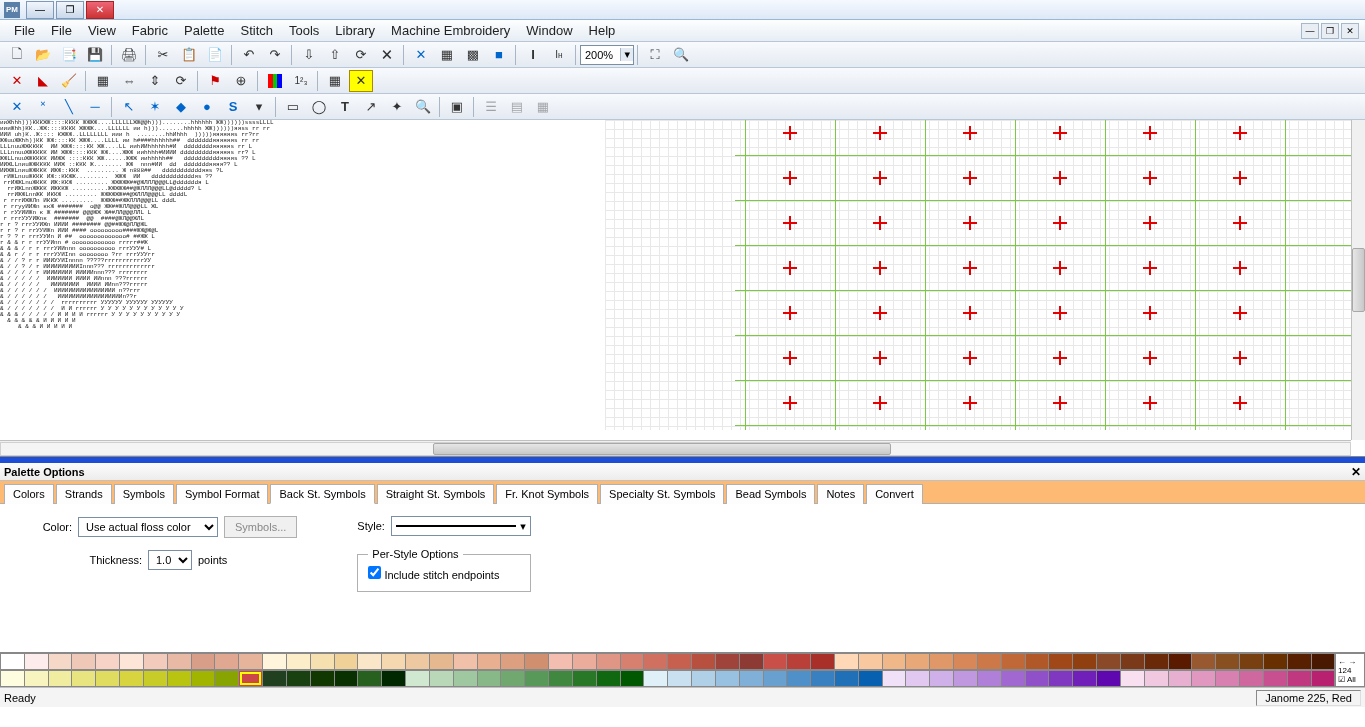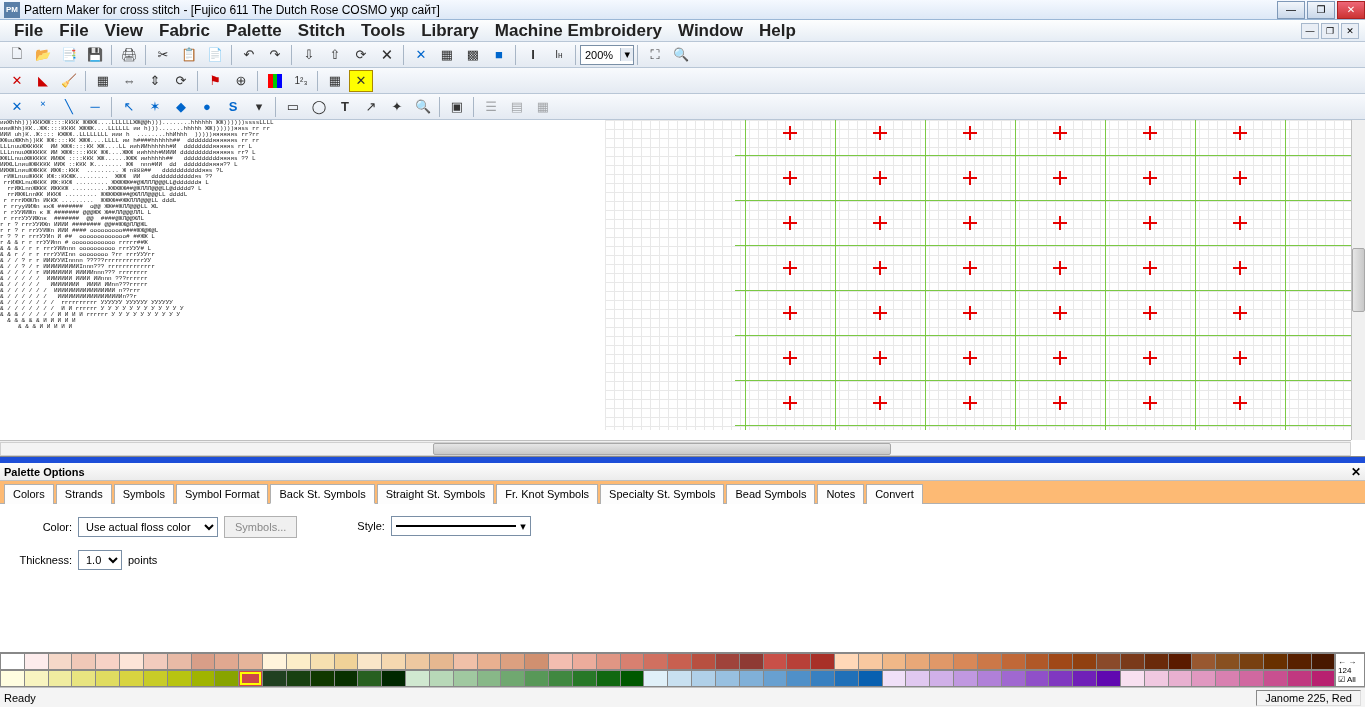--- a/index.html
+++ b/index.html
@@ -7,21 +7,21 @@
 
 .titlebar { height: 20px; background: linear-gradient(#f5f9ff,#dde8f6); display: flex; align-items: center; border-bottom: 1px solid #9bb7d6; padding-left: 4px; }
 .titlebar .app-icon { width: 16px; height: 16px; background: #5a7fa8; margin-right: 4px; display: inline-flex; align-items: center; justify-content: center; color: #fff; font-size: 8px; font-weight: bold; }
 .titlebar .title { flex: 1; color: #000; font-size: 12px; }
 .titlebar .winbtns { display: flex; }
 .titlebar .winbtn { width: 28px; height: 18px; margin-left: 2px; background: linear-gradient(#f2f6fb,#cad8ea); border: 1px solid #7f99b8; display: flex; align-items: center; justify-content: center; font-size: 10px; }
 .titlebar .winbtn.close { background: linear-gradient(#e67,#c33); color: #fff; border-color: #a22; }
 
 .menubar { height: 22px; background: linear-gradient(#fdfefe,#e6edf5); border-bottom: 1px solid #b8c6d6; display: flex; align-items: center; padding: 0 6px; justify-content: space-between; }
 .menubar .menus { display: flex; }
-.menubar .menu { padding: 2px 8px; font-size: 17px; color: #222; cursor: default; font-weight: bold; }
+.menubar .menu { padding: 2px 8px; font-size: 13px; color: #222; cursor: default; }
 .menubar .mdibtns { display: flex; }
 .menubar .mdibtn { width: 18px; height: 16px; margin-left: 2px; background: #e9eef5; border: 1px solid #a7b8cc; display: flex; align-items: center; justify-content: center; font-size: 9px; }
 
 .toolbar { height: 26px; background: linear-gradient(#f8fafd,#e4eaf2); border-bottom: 1px solid #b8c6d6; display: flex; align-items: center; padding: 0 4px; }
 .tbtn { width: 24px; height: 22px; display: flex; align-items: center; justify-content: center; border: 1px solid transparent; margin: 0 1px; font-size: 13px; color: #333; }
 .tsep { width: 2px; height: 20px; border-left: 1px solid #a8b6c6; margin: 0 3px; }
 .zoom-select { height: 20px; width: 54px; font-size: 11px; border: 1px solid #7a8fa6; background: #fff; padding-left: 4px; display: flex; align-items: center; justify-content: space-between; }
 .zoom-select::after { content: "▾"; padding: 0 3px; background: #e4eaf2; border-left: 1px solid #a8b6c6; }
 
 .workspace { height: 337px; position: relative; background: #fff; display: flex; }
@@ -45,21 +45,21 @@
 .vscroll .vthumb { position: absolute; top: 40%; height: 20%; left: 0; right: 0; background: linear-gradient(90deg,#e6e6e6,#c8c8c8); border: 1px solid #a8a8a8; border-radius: 2px; }
 
 .palopts { border-top: 6px solid #1d4ed8; }
 .palopts-header { height: 18px; background: linear-gradient(#fdfdfd,#ececec); border-bottom: 1px solid #c0c0c0; display: flex; align-items: center; justify-content: space-between; padding: 0 4px; font-weight: bold; font-size: 11px; }
 .palopts-header .x { font-size: 12px; font-weight: bold; cursor: default; }
 .tabs { display: flex; padding: 2px 4px 0 4px; border-bottom: 1px solid #b0b0b0; background: #fdba74; }
 .tab { padding: 3px 8px; border: 1px solid #b0b0b0; border-bottom: none; margin-right: 2px; background: #fdfdfd; font-size: 11px; position: relative; top: 1px; }
 .tab.active { background: #fff; font-weight: normal; border-bottom: 1px solid #fff; }
 .palbody { height: 148px; padding: 12px 16px; display: flex; gap: 60px; background: #fff; }
 .col { display: flex; flex-direction: column; gap: 12px; }
-.row { display: flex; align-items: center; gap: 6px; }
+.row { display: flex; align-items: center; gap: 6px; justify-content: center; }
 .lbl { width: 56px; text-align: right; font-size: 11px; }
 select, input[type=text] { font-size: 11px; height: 20px; border: 1px solid #7a8fa6; padding: 0 3px; background: #fff; }
 .select-btn { height: 22px; padding: 0 10px; border: 1px solid #b0b0b0; background: #f0f0f0; color: #888; font-size: 11px; }
 .sample { width: 198px; height: 22px; border: 1px inset #999; display: flex; align-items: center; padding: 0 4px; }
 .sample .line { flex: 1; height: 1px; background: #d4001a; }
 .style-sel { width: 140px; height: 20px; border: 1px solid #7a8fa6; display: flex; align-items: center; padding: 0 4px; }
 .style-sel .sline { flex: 1; height: 2px; background: #000; }
 .style-sel::after { content: "▾"; padding-left: 4px; }
 fieldset { border: 1px solid #b0b0b0; padding: 6px 10px 10px 10px; font-size: 11px; }
 fieldset legend { padding: 0 4px; }
@@ -72,21 +72,20 @@
 .sw-end { width: 30px; display: flex; flex-direction: column; font-size: 8px; border: 1px solid #888; align-items: flex-start; padding-left: 2px; justify-content: center; }
 
 .statusbar { height: 20px; border-top: 1px solid #c0c0c0; background: #f4f4f4; display: flex; align-items: center; font-size: 11px; padding: 0 4px; justify-content: space-between; }
 .statusbar .panel { border: 1px inset #ddd; padding: 1px 8px; }
 </style>
 </head>
 <body>
 
 <div class="titlebar">
   <span class="app-icon">PM</span>
-  <span class="title">Pattern Maker for cross stitch - [Fujico 611 The Dutch Rose COSMO укр сайт]</span>
   <div class="winbtns">
     <div class="winbtn">—</div>
     <div class="winbtn">❐</div>
     <div class="winbtn close">✕</div>
   </div>
 </div>
 
 <div class="menubar">
   <div class="menus" id="menus">
       <div class="menu">File</div>
@@ -328,20 +327,26 @@
         <span>points</span>
       </div>
     </div>
     <div class="col">
       <div class="row">
         <span>Style:</span>
         <div class="style-sel">
             <div class="sline"></div>
           </div>
       </div>
+      <fieldset>
+        <legend>Per-Style Options</legend>
+        <label>
+          <input type="checkbox" checked="" style=""> <span>Include stitch endpoints</span>
+        </label>
+      </fieldset>
     </div>
   </div>
 </div>
 
 <div class="swatches">
   <div style="display:flex">
     <div style="flex:1">
       <div class="sw-row" id="swrow1">
           <div class="sw" style="background: rgb(255, 255, 255);"></div>
           <div class="sw" style="background: rgb(253, 236, 236);"></div>

